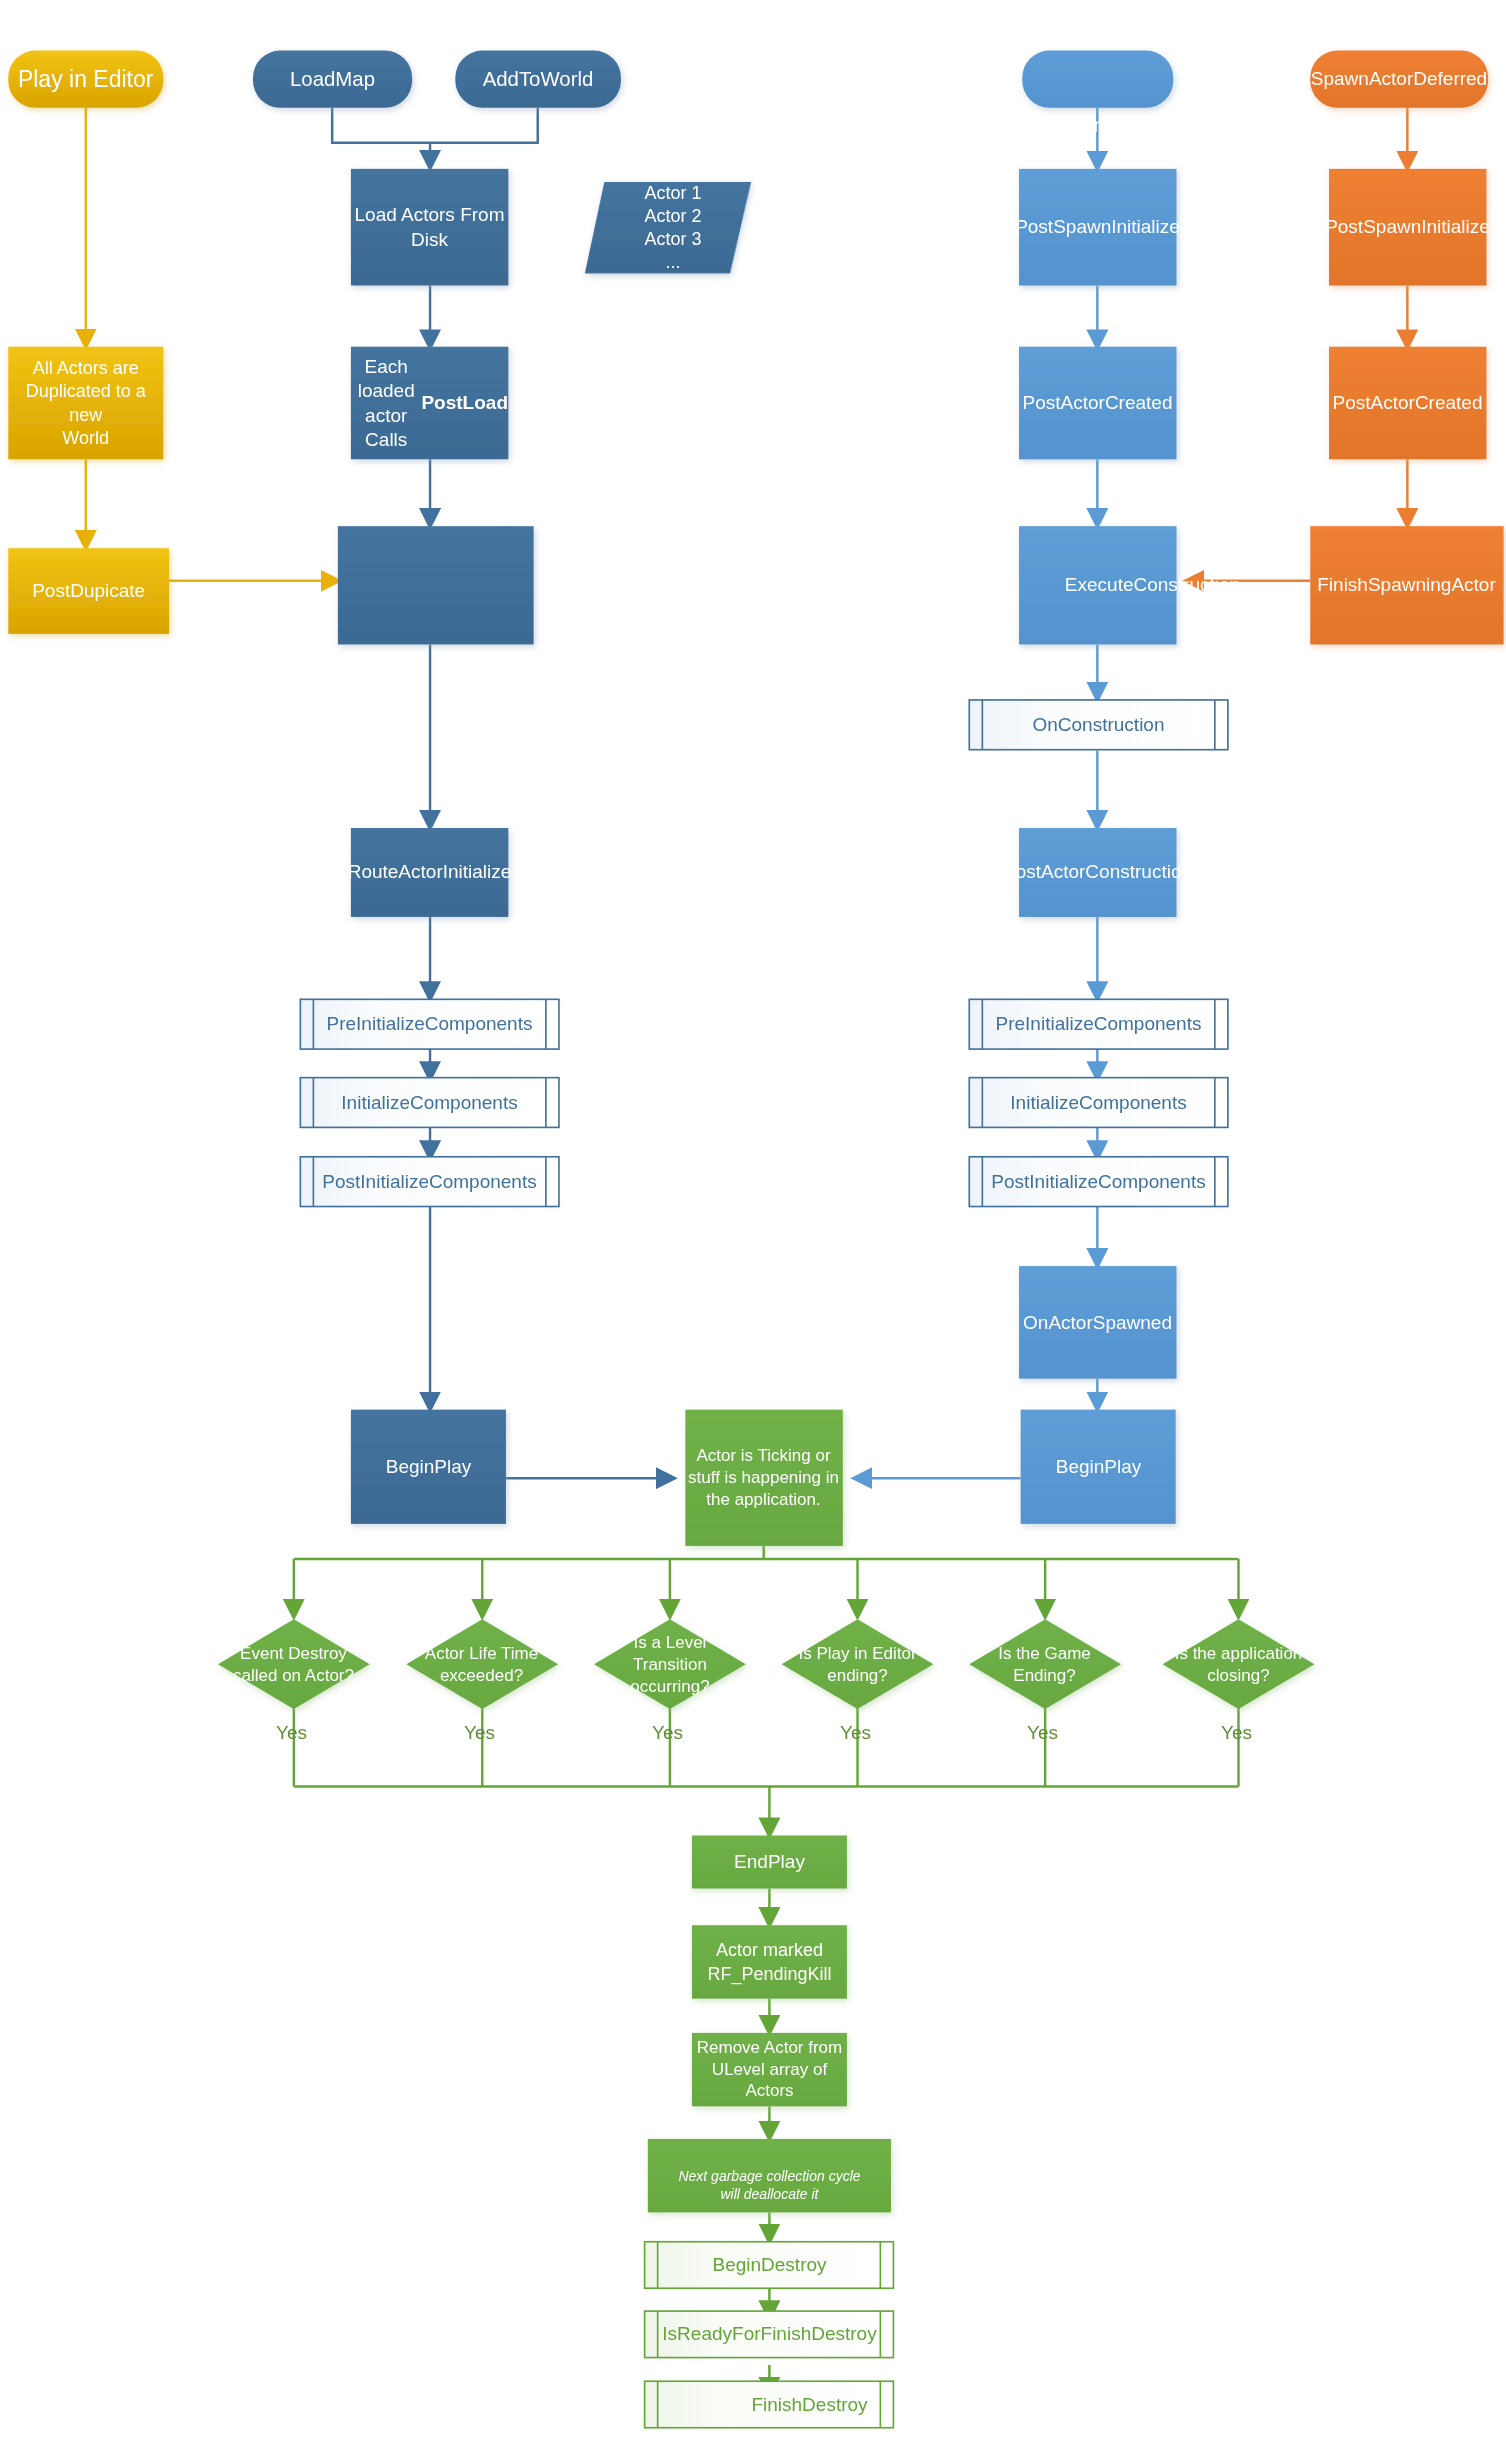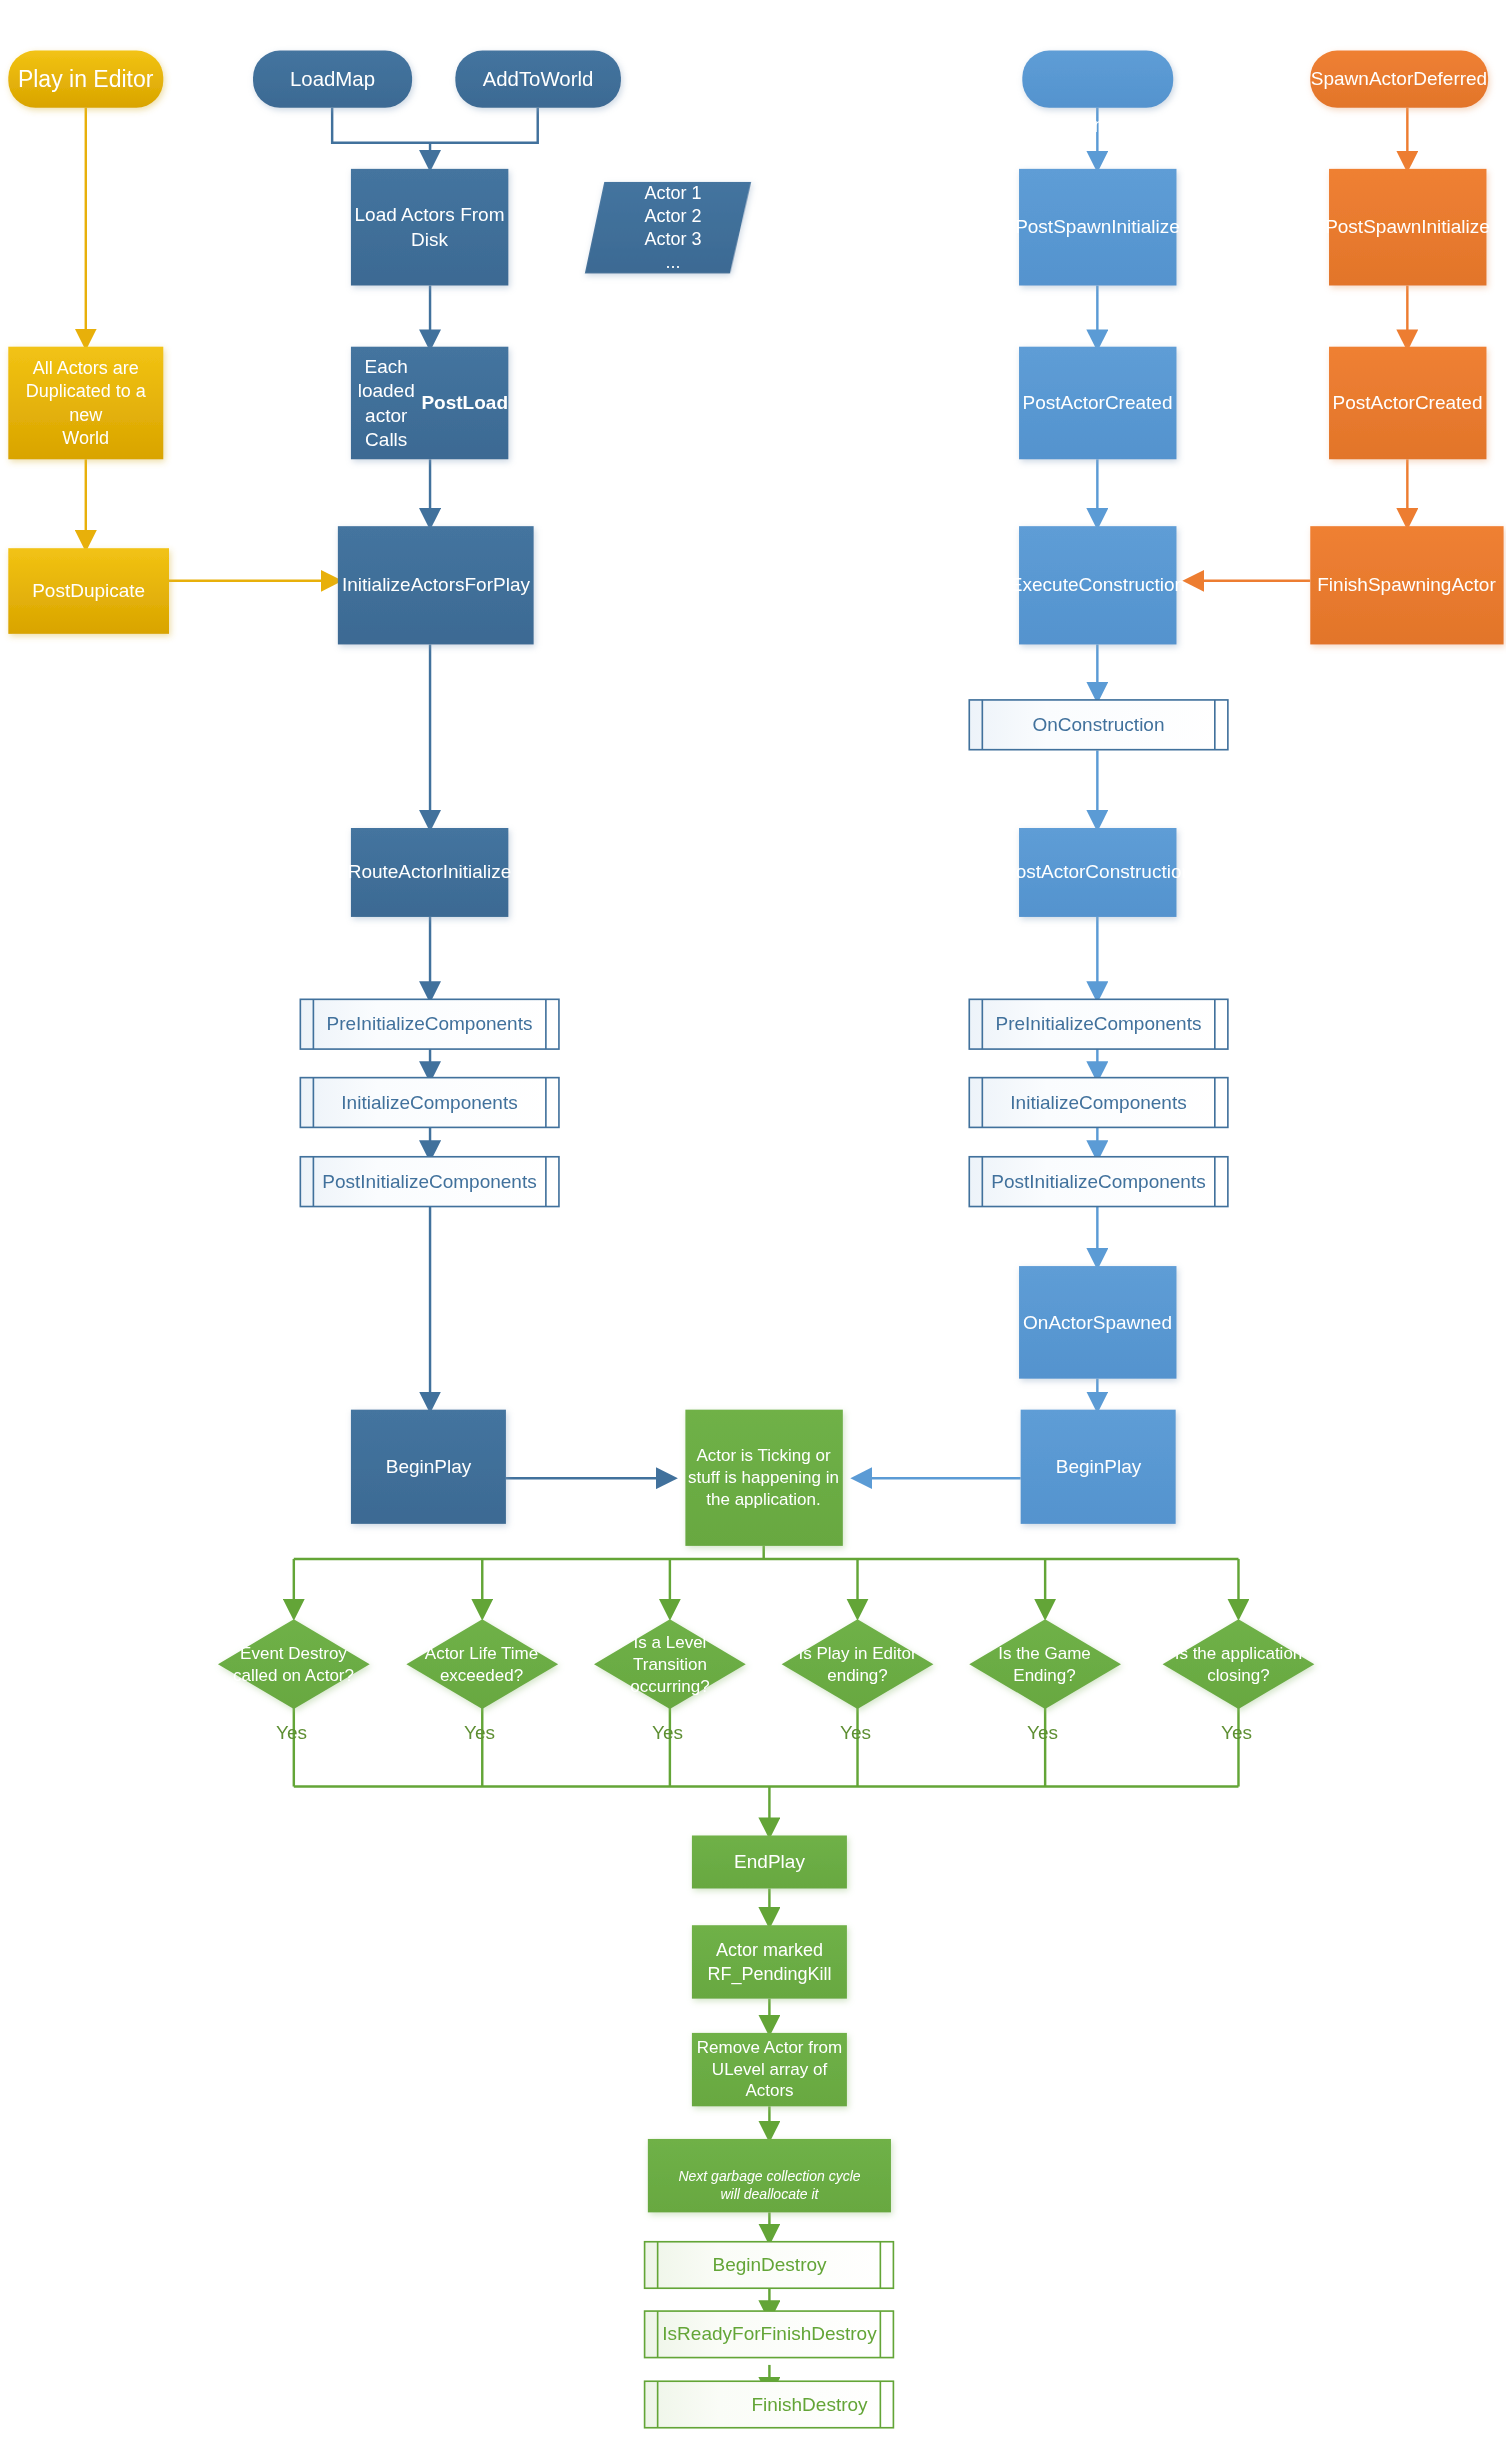--- a/index.html
+++ b/index.html
@@ -257,35 +257,34 @@
 Actor 3
 ...</div>
 
   <div class="node-label lbl-white" style="left:8.2px;top:347px;width:155px;height:113px;font-size:18px;">All Actors are
 Duplicated to a new
 World</div>
   <div class="node-label lbl-white" style="left:351px;top:347px;width:157px;height:113px;font-size:19px;"><span>Each loaded actor
 Calls </span><b>PostLoad</b></div>
 
   <div class="node-label lbl-white" style="left:8.2px;top:548px;width:161px;height:86px;font-size:19px;">PostDupicate</div>
-  <div class="node-label lbl-white" style="left:338px;top:526px;width:196px;height:118px;font-size:19px;">InitializeActorsForPlay</div>
   <div class="node-label lbl-white" style="left:351px;top:828px;width:157px;height:89px;font-size:19px;">RouteActorInitialize</div>
 
   <div class="node-label lbl-blue" style="left:300px;top:999px;width:259px;height:50px;font-size:19px;">PreInitializeComponents</div>
   <div class="node-label lbl-blue" style="left:300px;top:1078px;width:259px;height:50px;font-size:19px;">InitializeComponents</div>
   <div class="node-label lbl-blue" style="left:300px;top:1157px;width:259px;height:50px;font-size:19px;">PostInitializeComponents</div>
   <div class="node-label lbl-white" style="left:351px;top:1410px;width:155px;height:114px;font-size:19px;">BeginPlay</div>
 
   <div class="node-label lbl-white" style="left:685px;top:1410px;width:157px;height:136px;font-size:17px;">Actor is Ticking or
 stuff is happening in
 the application.</div>
 
   <div class="node-label lbl-white" style="left:1019px;top:169px;width:157px;height:117px;font-size:19px;">PostSpawnInitialize</div>
   <div class="node-label lbl-white" style="left:1019px;top:347px;width:157px;height:113px;font-size:19px;">PostActorCreated</div>
-  <div class="node-label lbl-white" style="left:1019px;top:526px;width:157px;height:118px;font-size:19px;">ExecuteConstruction</div>
+  <div class="node-label lbl-white" style="left:1074px;top:526px;width:157px;height:118px;font-size:19px;">ExecuteConstruction</div>
   <div class="node-label lbl-blue" style="left:969px;top:700px;width:259px;height:50px;font-size:19px;">OnConstruction</div>
   <div class="node-label lbl-white" style="left:1019px;top:828px;width:157px;height:89px;font-size:19px;">PostActorConstruction</div>
   <div class="node-label lbl-blue" style="left:969px;top:999px;width:259px;height:50px;font-size:19px;">PreInitializeComponents</div>
   <div class="node-label lbl-blue" style="left:969px;top:1078px;width:259px;height:50px;font-size:19px;">InitializeComponents</div>
   <div class="node-label lbl-blue" style="left:969px;top:1157px;width:259px;height:50px;font-size:19px;">PostInitializeComponents</div>
   <div class="node-label lbl-white" style="left:1019px;top:1266px;width:157px;height:114px;font-size:19px;">OnActorSpawned</div>
   <div class="node-label lbl-white" style="left:1021px;top:1410px;width:155px;height:114px;font-size:19px;">BeginPlay</div>
 
   <div class="node-label lbl-white" style="left:1329px;top:169px;width:157px;height:117px;font-size:19px;">PostSpawnInitialize</div>
   <div class="node-label lbl-white" style="left:1329px;top:347px;width:157px;height:113px;font-size:19px;">PostActorCreated</div>

